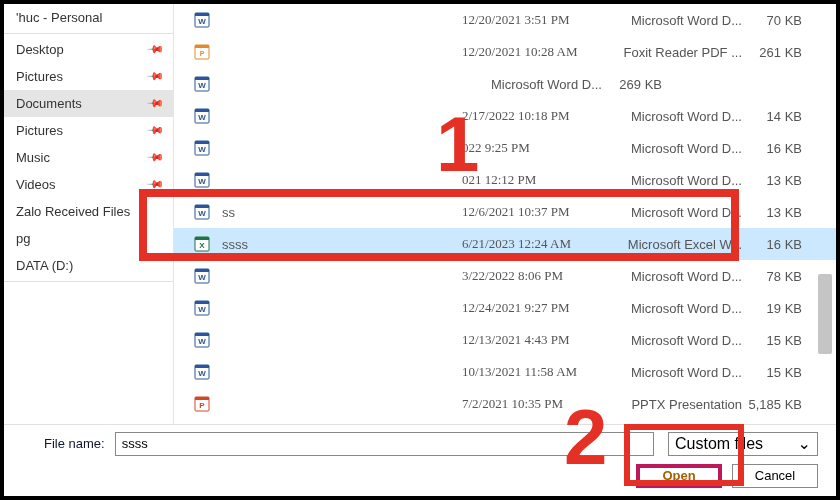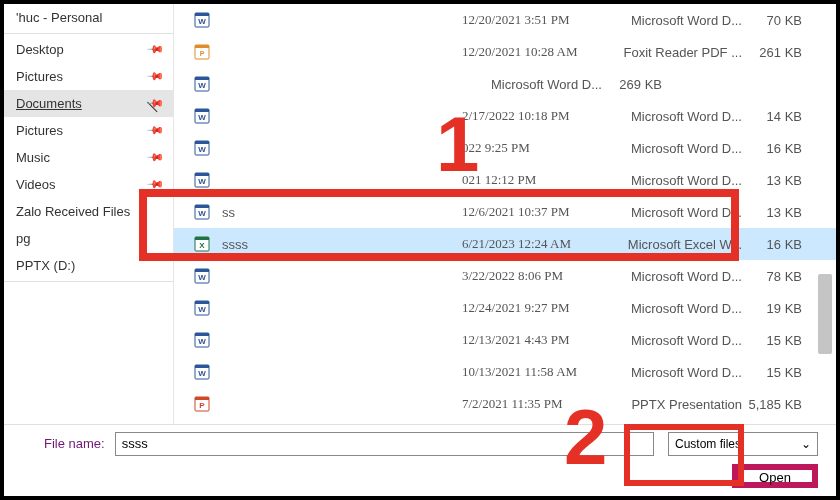--- a/index.html
+++ b/index.html
@@ -1,38 +1,38 @@
 <!DOCTYPE html>
 <html><head>
 <meta charset="utf-8">
 <style>
   * { box-sizing: border-box; margin: 0; padding: 0; font-family: "Segoe UI", Arial, sans-serif; }
   body { width: 840px; height: 500px; background: #fff; position: relative; overflow: hidden; border: 4px solid #000; }
   .main { display: flex; height: 420px; }
   .sidebar { width: 170px; border-right: 1px solid #e6e6e6; overflow: hidden; padding-top: 0; }
   .sb-item { display: flex; align-items: center; justify-content: space-between; padding: 6px 10px 6px 12px; font-size: 13px; color: #333; cursor: pointer; white-space: nowrap; overflow: hidden; }
-  .sb-item.active { background: #e5e5e5; text-decoration: underline; }
+  .sb-item.active { background: #e5e5e5; }
   .pin { color: #999; font-size: 11px; transform: rotate(45deg); }
   .sb-sep { height: 1px; background: #e0e0e0; margin: 2px 0; }
   .filelist { flex: 1; overflow: hidden; position: relative; }
   .row { display: flex; align-items: center; padding: 4px 8px 4px 20px; font-size: 13px; color: #555; cursor: pointer; height: 32px; }
   .row.selected { background: #cce8ff; }
   .ico { width: 16px; height: 16px; margin-right: 12px; display: inline-flex; align-items: center; justify-content: center; flex: 0 0 16px; }
   .col-name { flex: 0 0 240px; overflow: hidden; text-overflow: ellipsis; white-space: nowrap; }
   .col-date { flex: 0 0 140px; font-family: Liberation Serif, serif; }
   .col-type { flex: 0 0 140px; overflow: hidden; text-overflow: ellipsis; white-space: nowrap; text-align: right; }
   .col-size { flex: 0 0 60px; text-align: right; }
   .bottom { position: absolute; left: 0; right: 0; bottom: 0; height: 72px; border-top: 1px solid #e0e0e0; background: #fff; padding: 8px 18px 10px 40px; display: flex; flex-direction: column; justify-content: center; }
   .fn-row { display: flex; align-items: center; }
-  .fn-label { font-size: 13px; color: #701a75; margin-right: 10px; white-space: nowrap; }
+  .fn-label { font-size: 13px; color: #0f172a; margin-right: 10px; white-space: nowrap; }
   .fn-input { flex: 1; border: 1px solid #888; padding: 3px 6px; font-size: 13px; height: 24px; }
-  .filter { width: 150px; border: 1px solid #888; height: 24px; margin-left: 14px; padding: 3px 6px; font-size: 12px; display: flex; align-items: center; justify-content: space-between; }
+  .filter { width: 150px; border: 1px solid #888; height: 24px; margin-left: 14px; padding: 3px 6px; font-size: 16px; display: flex; align-items: center; justify-content: space-between; }
   .btn-row { display: flex; justify-content: flex-end; margin-top: 8px; gap: 10px; }
   .btn { width: 86px; height: 24px; font-size: 13px; border: 1px solid #888; background: #fff; cursor: pointer; }
-  .btn.open { border: 6px solid #be185d; color: #000000; }
+  .btn.open { border: 4px solid #be185d; color: #a16207; font-weight: bold; }
   .scrollbar { position: absolute; right: 4px; top: 270px; width: 14px; height: 80px; background: #c5c5c5; border-radius: 2px; }
   .anno1 { position: absolute; left: 135px; top: 185px; width: 600px; height: 72px; border: 8px solid #e53025; pointer-events: none; }
   .num { position: absolute; font-size: 78px; font-weight: 900; color: #e53025; font-family: Arial, sans-serif; pointer-events: none; }
   .num1 { left: 432px; top: 95px; }
   .num2 { left: 560px; top: 388px; }
   .anno2 { position: absolute; left: 620px; top: 420px; width: 120px; height: 62px; border: 6px solid #e53025; pointer-events: none; }
   svg { display: block; }
 </style>
 </head>
 <body>
@@ -67,21 +67,21 @@
         <span>Videos</span>
         <span class="pin">📌</span>
       </div>
       <div class="sb-item">
         <span>Zalo Received Files</span>
       </div>
       <div class="sb-item">
         <span>pg</span>
       </div>
       <div class="sb-item">
-        <span>PPTX (D:)</span>
+        <span>DATA (D:)</span>
       </div>
       <div class="sb-sep"></div>
     </div>
   <div class="filelist" id="filelist">
       <div class="row">
         <span class="ico">
           <svg width="16" height="16">
             <rect x="1" y="1" width="14" height="14" rx="1" fill="#fff" stroke="#2b579a"></rect>
             <rect x="1" y="1" width="14" height="3" fill="#2b579a"></rect>
             <text x="8" y="12" text-anchor="middle" font-size="8" fill="#2b579a" font-weight="bold">W</text>
@@ -236,39 +236,40 @@
       </div>
       <div class="row">
         <span class="ico">
           <svg width="16" height="16">
             <rect x="1" y="1" width="14" height="14" rx="1" fill="#fff" stroke="#d24726"></rect>
             <rect x="1" y="1" width="14" height="3" fill="#d24726"></rect>
             <text x="8" y="12" text-anchor="middle" font-size="8" fill="#d24726" font-weight="bold">P</text>
           </svg>
         </span>
         <span class="col-name"></span>
-        <span class="col-date">7/2/2021 11:35 PM</span>
+        <span class="col-date">7/2/2021 10:35 PM</span>
         <span class="col-type">PPTX Presentation</span>
         <span class="col-size">5,185 KB</span>
       </div>
       <div class="row"></div>
     </div>
 </div>
 
 <div class="bottom">
   <div class="fn-row">
     <span class="fn-label">File name:</span>
     <input class="fn-input" type="text" value="ssss" style="">
     <div class="filter">
       <span>Custom files</span>
       <span>⌄</span>
     </div>
   </div>
   <div class="btn-row">
     <button class="btn open">Open</button>
+    <button class="btn">Cancel</button>
   </div>
 </div>
 
 <div class="scrollbar"></div>
 
 <div class="anno1"></div>
 <div class="num num1">1</div>
 <div class="anno2"></div>
 <div class="num num2">2</div>
 

